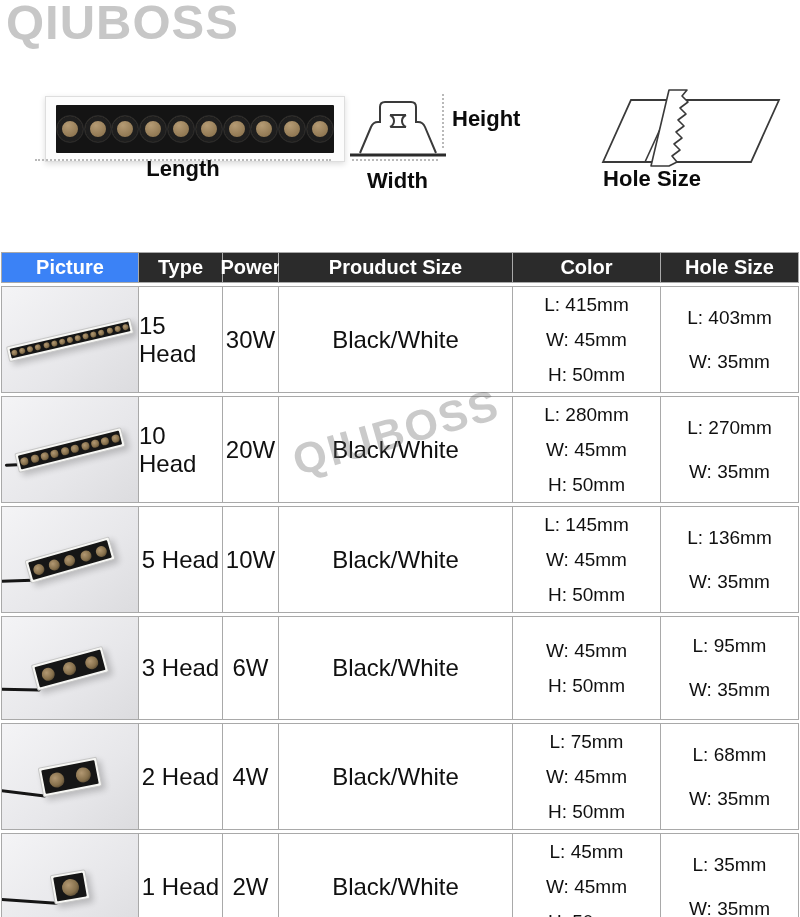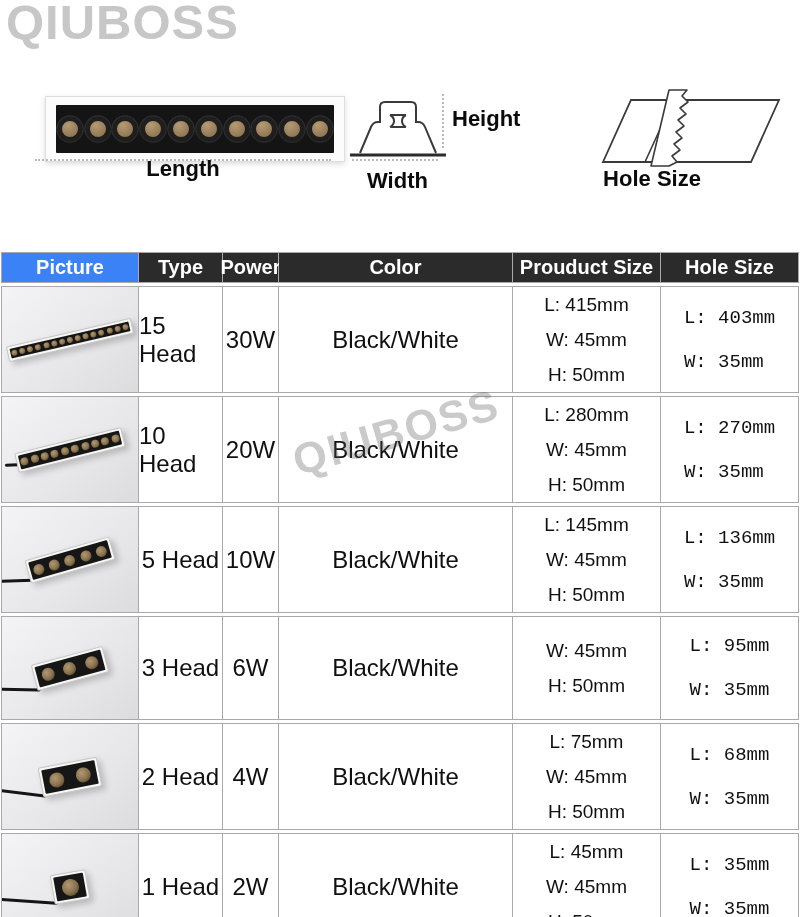--- a/index.html
+++ b/index.html
@@ -46,21 +46,21 @@
   .t-row { display:grid; grid-template-columns:136px 83px 55px 233px 147px 1fr;
            gap:1px; background:#a9a9a9; border:1px solid #a9a9a9; margin-top:3px; }
   .t-head { margin-top:0; }
   .t-head .hcell { background:#2b2b2b; color:#fff; font-size:20px; font-weight:600;
                    display:flex; align-items:center; justify-content:center; height:29px; }
   .t-head .hcell.green { background:#3b82f6; }
   .cell { background:#fff; display:flex; align-items:center; justify-content:center;
           min-height:102px; font-size:24px; color:#101010; }
   .cell.size { font-size:19px; }
   .size-lines { text-align:center; line-height:35px; }
-  .hole-lines { text-align:left; line-height:44px;font-family:Liberation Mono, monospace; }
+  .hole-lines { text-align:center; line-height:44px; }
 
   
   .pic-cell { background:linear-gradient(140deg,#f4f4f6 0%,#e7e7ea 60%,#dcdcdf 100%);
               position:relative; overflow:hidden; }
   .fixture { position:relative; }
   .fx-body { position:relative; background:#f7f7f4; border:1px solid #c6c6c6; border-radius:2px;
              padding:2px; box-shadow:3px 4px 6px rgba(0,0,0,.20); }
   .fx-face { background:#161616; border-radius:1px; display:flex; align-items:center;
              justify-content:space-around; width:100%; height:100%; }
   .fx-face .dot { border-radius:50%;
@@ -138,22 +138,22 @@
   <div class="legend-label hole-label">Hole Size</div>
 
   <div class="watermark">QIUBOSS</div>
 
   <div class="spec-table">
 
     <div class="t-row t-head">
       <div class="hcell green">Picture</div>
       <div class="hcell">Type</div>
       <div class="hcell">Power</div>
+      <div class="hcell">Prouduct Size</div>
       <div class="hcell">Color</div>
-      <div class="hcell">Prouduct Size</div>
       <div class="hcell">Hole Size</div>
     </div>
 
     <div class="t-row r0">
       <div class="cell pic-cell">
         <div class="fixture">
           <div class="fx-body">
               <div class="fx-face">
                 <span class="dot"></span>
                 <span class="dot"></span>

